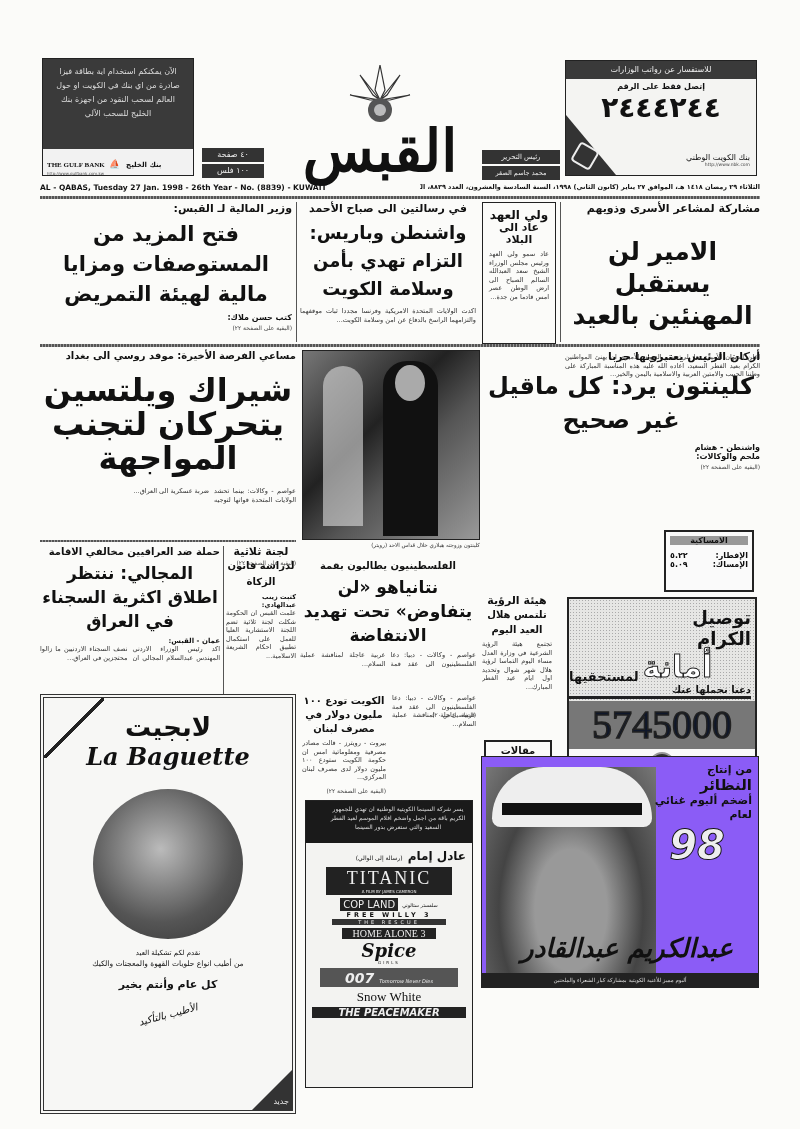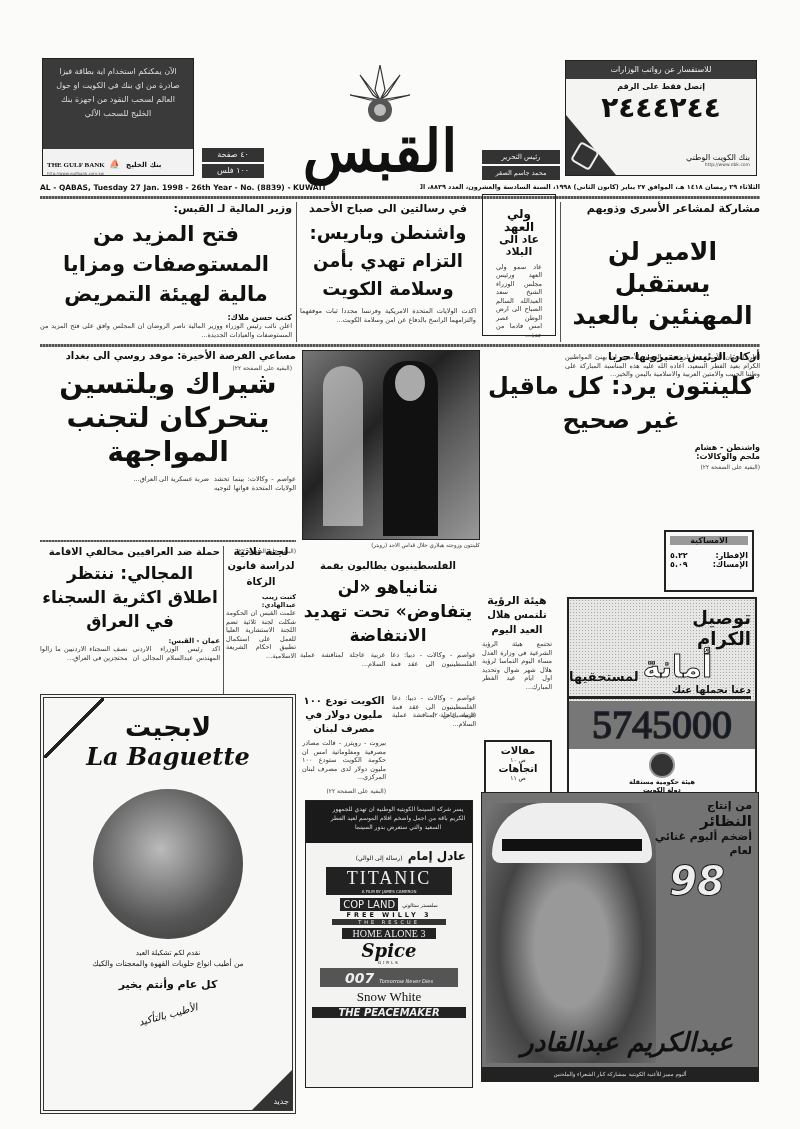--- a/index.html
+++ b/index.html
@@ -71,39 +71,38 @@
 <div class="abs rtl" style="right:40px;top:183px;font-size:6.5px;font-weight:bold;width:340px;white-space:nowrap;overflow:hidden">الثلاثاء ٢٩ رمضان ١٤١٨ هـ، الموافق ٢٧ يناير (كانون الثاني) ١٩٩٨، السنة السادسة والعشرون، العدد ٨٨٣٩، الكويت</div>
 <div class="rule" style="left:40px;top:196px;width:720px"></div>
 
 <div class="abs rtl" style="left:565px;top:202px;width:195px">
   <div class="kicker" style="font-size:11px">مشاركة لمشاعر الأسرى وذويهم</div>
   <div class="hl" style="font-size:25px;line-height:32px;margin:21px 0">الامير لن يستقبل المهنئين بالعيد</div>
   <div class="body-text" style="height:66px;overflow:hidden">اعلن الديوان الأميري ما يلي: يسر الديوان الأميري ان يهنئ المواطنين الكرام بعيد الفطر السعيد، اعاده الله عليه هذه المناسبة المباركة على وطننا الحبيب والامتين العربية والاسلامية باليمن والخير...</div>
 </div>
 <div class="vrule" style="left:560px;top:202px;height:140px"></div>
 
-<div class="abs rtl box" style="left:482px;top:194px;width:74px;height:142px;padding:13px">
+<div class="abs rtl box" style="left:482px;top:202px;width:74px;height:142px;padding:6px">
   <div class="hl" style="font-size:12px">ولي العهد</div>
   <div class="hl" style="font-size:11px;margin-bottom:4px">عاد الى البلاد</div>
   <div class="body-text">عاد سمو ولي العهد ورئيس مجلس الوزراء الشيخ سعد العبدالله السالم الصباح الى ارض الوطن عصر امس قادما من جدة...</div>
 </div>
 
 <div class="abs rtl" style="left:300px;top:202px;width:176px">
   <div class="kicker" style="text-align:center;font-size:11px">في رسالتين الى صباح الأحمد</div>
   <div class="hl" style="font-size:18px;line-height:28px;margin:4px 0">واشنطن وباريس: التزام تهدي بأمن وسلامة الكويت</div>
   <div class="body-text" style="height:48px;overflow:hidden">اكدت الولايات المتحدة الامريكية وفرنسا مجددا ثبات موقفهما والتزامهما الراسخ بالدفاع عن امن وسلامة الكويت...</div>
   <div class="cont">(البقية على الصفحة ٢٢)</div>
 </div>
 <div class="vrule" style="left:296px;top:202px;height:140px"></div>
 
 <div class="abs rtl" style="left:40px;top:202px;width:252px">
   <div class="kicker" style="font-size:11px">وزير المالية لـ القبس:</div>
   <div class="hl" style="font-size:21px;line-height:30px;margin:4px 0">فتح المزيد من المستوصفات ومزايا مالية لهيئة التمريض</div>
   <div class="kicker" style="font-size:8px">كتب حسن ملاك:</div>
-  <div class="body-text" style="height:40px;overflow:hidden">اعلن نائب رئيس الوزراء ووزير المالية ناصر الروضان ان المجلس وافق على فتح المزيد من المستوصفات والعيادات الجديدة...</div>
   <div class="cont">(البقية على الصفحة ٢٢)</div>
 </div>
 <div class="rule" style="left:40px;top:344px;width:720px"></div>
 
 <div class="abs rtl" style="left:482px;top:350px;width:278px">
   <div class="kicker" style="font-size:11px;letter-spacing:1px">أركان الرئيس يعتبرونها حربا</div>
   <div class="hl" style="font-size:24px;line-height:34px;margin:6px 0">كلينتون يرد: كل ماقيل غير صحيح</div>
   <div class="kicker" style="font-size:8px;width:80px">واشنطن - هشام ملحم والوكالات:</div>
   <div class="cont">(البقية على الصفحة ٢٢)</div>
 </div>
@@ -122,21 +121,21 @@
 
 <div class="abs photo" style="left:302px;top:350px;width:178px;height:190px;border:1px solid #222">
   <div class="abs" style="left:20px;top:15px;width:40px;height:160px;background:#ddd;border-radius:20px 20px 0 0;opacity:.6"></div>
   <div class="abs" style="left:80px;top:10px;width:55px;height:175px;background:#111;border-radius:24px 24px 0 0"></div>
   <div class="abs" style="left:92px;top:14px;width:30px;height:36px;background:#aaa;border-radius:50%"></div>
 </div>
 <div class="abs rtl" style="left:302px;top:542px;width:178px;font-size:5.5px;color:#333">كلينتون وزوجته هيلاري خلال قداس الاحد (رويتر)</div>
 
 <div class="abs rtl" style="left:40px;top:350px;width:256px">
   <div class="kicker" style="font-size:10px">مساعي الفرصة الأخيرة: موفد روسي الى بغداد</div>
-  <div class="hl" style="font-size:28px;line-height:34px;margin:6px 0">شيراك ويلتسين يتحركان لتجنب المواجهة</div>
+  <div class="hl" style="font-size:32px;line-height:34px;margin:12px 0">شيراك ويلتسين يتحركان لتجنب المواجهة</div>
   <div class="body-text" style="height:70px;overflow:hidden;column-count:3;column-gap:5px">عواصم - وكالات: بينما تحشد الولايات المتحدة قواتها لتوجيه ضربة عسكرية الى العراق...</div>
   <div class="cont">(البقية على الصفحة ٢٢)</div>
 </div>
 <div class="rule" style="left:40px;top:540px;width:256px;height:2px"></div>
 
 <div class="abs rtl" style="left:40px;top:546px;width:180px">
   <div class="kicker" style="font-size:10px">حملة ضد العراقيين مخالفي الاقامة</div>
   <div class="hl" style="font-size:17px;line-height:24px;margin:4px 0">المجالي: ننتظر اطلاق اكثرية السجناء في العراق</div>
   <div class="kicker" style="font-size:7px">عمان - القبس:</div>
   <div class="body-text" style="height:62px;overflow:hidden;column-count:2;column-gap:5px">اكد رئيس الوزراء الاردني المهندس عبدالسلام المجالي ان نصف السجناء الاردنيين ما زالوا محتجزين في العراق...</div>
@@ -230,21 +229,21 @@
     <div>
         <div style="font-family:'DejaVu Serif',serif;font-style:italic;font-size:18px;font-weight:bold;line-height:18px">Spice</div>
         <div style="font-size:4px;letter-spacing:2px">GIRLS</div>
       </div>
     <div style="background:#555;color:#eee;margin:3px 8px"><span style="font-size:14px;font-weight:bold;font-style:italic">007</span> <span style="font-size:5px;font-style:italic">Tomorrow Never Dies</span></div>
     <div style="font-family:'Liberation Serif',serif;font-size:13px;line-height:14px">Snow White</div>
     <div style="background:#222;color:#eee;font-size:10px;font-weight:bold;font-style:italic;margin-top:3px">THE PEACEMAKER</div>
   </div>
 </div>
 
-<div class="abs" style="left:481px;top:792px;width:278px;height:290px;border:1px solid #222;background:#737373;overflow:hidden">
+<div class="abs" style="left:481px;top:756px;width:278px;height:232px;border:1px solid #222;background:#8b5cf6;overflow:hidden">
   <div class="abs" style="left:4px;top:10px;width:170px;height:260px;background:radial-gradient(ellipse at 50% 55%,#999 0 30%,#444 60%,#777);"></div>
   <div class="abs" style="left:10px;top:10px;width:160px;height:60px;background:#eee;border-radius:60px 60px 10px 10px"></div>
   <div class="abs" style="left:20px;top:46px;width:140px;height:12px;background:#111"></div>
   <div class="abs rtl" style="right:6px;top:6px;width:110px;text-align:right">
     <div style="font-size:11px;font-weight:bold">من إنتاج</div>
     <div style="font-size:15px;font-weight:bold">النظائر</div>
     <div style="font-size:11px;font-weight:bold;line-height:14px">أضخم ألبوم غنائي لعام</div>
     <div style="font-size:40px;font-weight:bold;font-style:italic;text-align:center;color:#eee;-webkit-text-stroke:1px #111">98</div>
   </div>
   <div class="abs rtl" style="left:20px;bottom:24px;width:250px;font-size:26px;font-weight:bold;font-style:italic;color:#111;text-align:center">عبدالكريم عبدالقادر</div>

